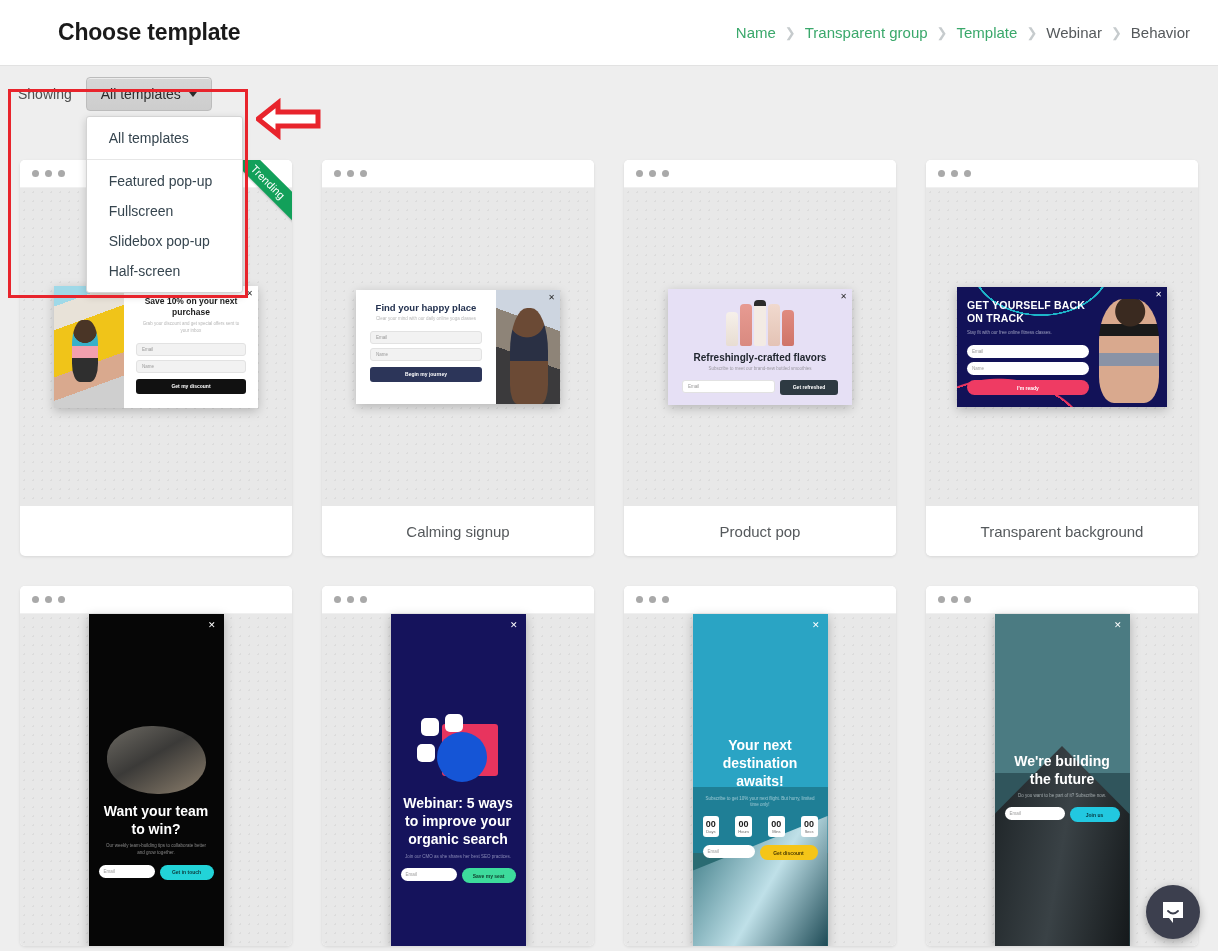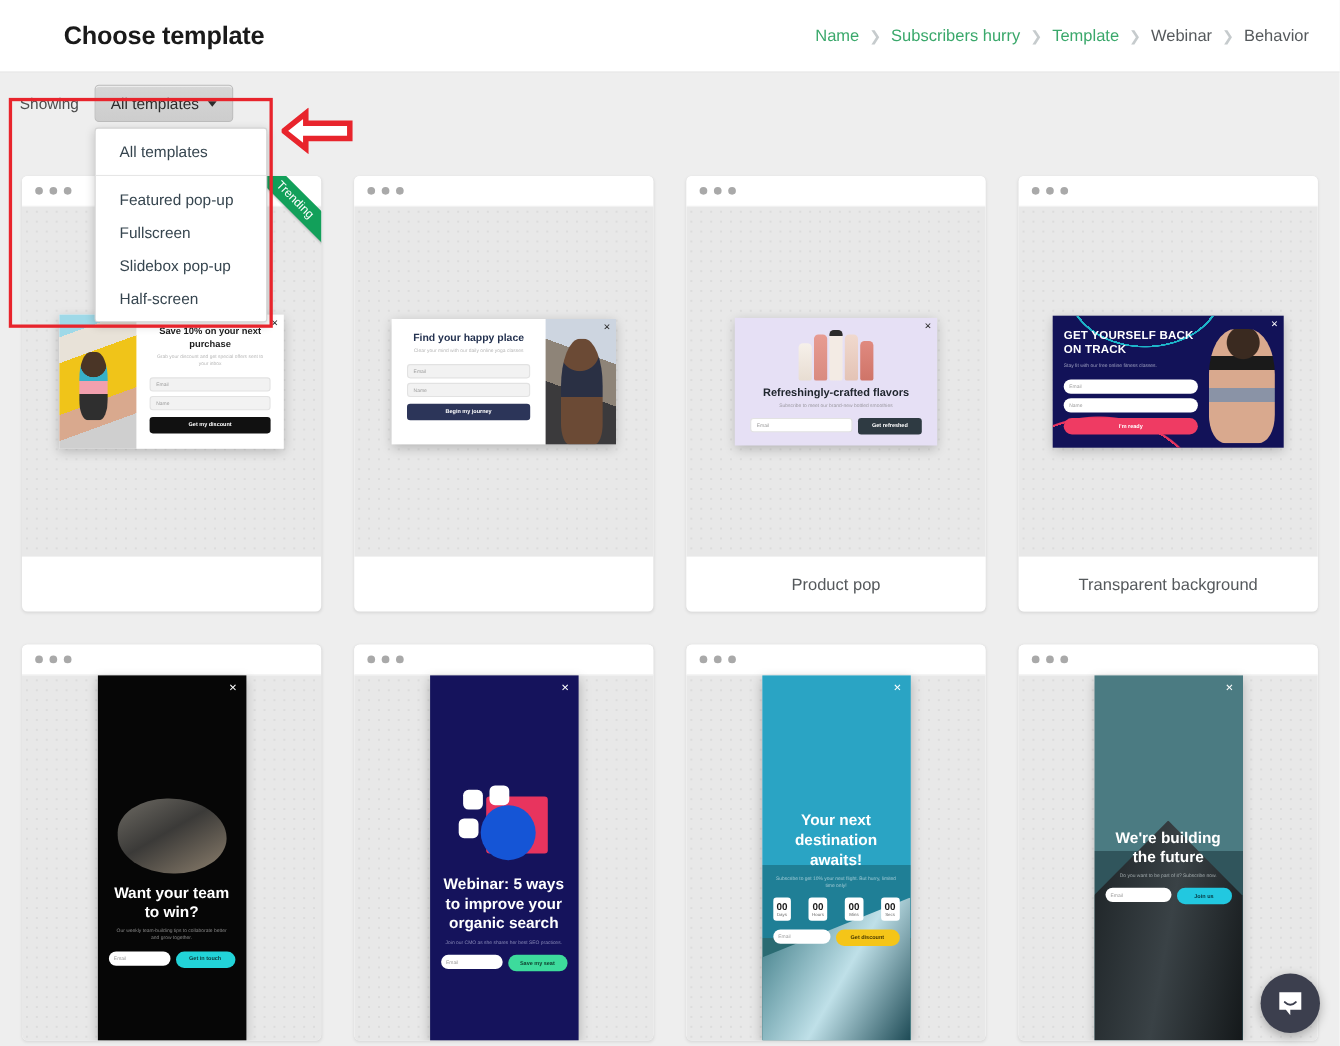--- a/index.html
+++ b/index.html
@@ -205,21 +205,21 @@
 </head>
 <body>
 
 <div id="root">
 
   <div class="topbar">
     <div class="page-title">Choose template</div>
     <div class="breadcrumb">
       <span class="crumb done">Name</span>
       <span class="crumb-sep">❯</span>
-      <span class="crumb done">Subscribers hurry</span>
+      <span class="crumb done">Transparent group</span>
       <span class="crumb-sep">❯</span>
       <span class="crumb done">Template</span>
       <span class="crumb-sep">❯</span>
       <span class="crumb todo">Webinar</span>
       <span class="crumb-sep">❯</span>
       <span class="crumb todo">Behavior</span>
     </div>
   </div>
 
   <div class="filterbar">
@@ -276,20 +276,21 @@
           <div class="c2-body">
             <div class="c2-h">Find your happy place</div>
             <div class="blur" style="margin:3px 4px 8px;color:#888;text-align:center">Clear your mind with our daily online yoga classes</div>
             <div class="fld" style="margin-bottom:4px">Email</div>
             <div class="fld" style="margin-bottom:6px">Name</div>
             <div class="btn-mini" style="background:#2c3559;color:#fff">Begin my journey</div>
           </div>
           <div class="c2-img"></div>
         </div>
       </div>
+      <div class="card-foot">Calming signup</div>
     </div>
 
     <div class="card">
       <div class="card-bar">
         <span class="dot"></span>
         <span class="dot"></span>
         <span class="dot"></span>
       </div>
       <div class="card-canvas">
         <div class="mini c3">

